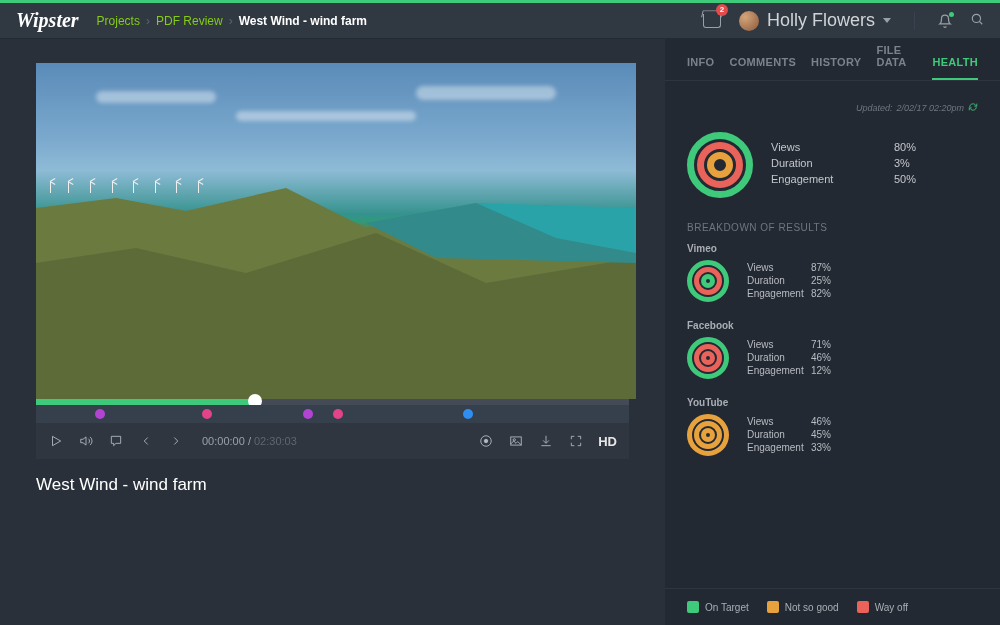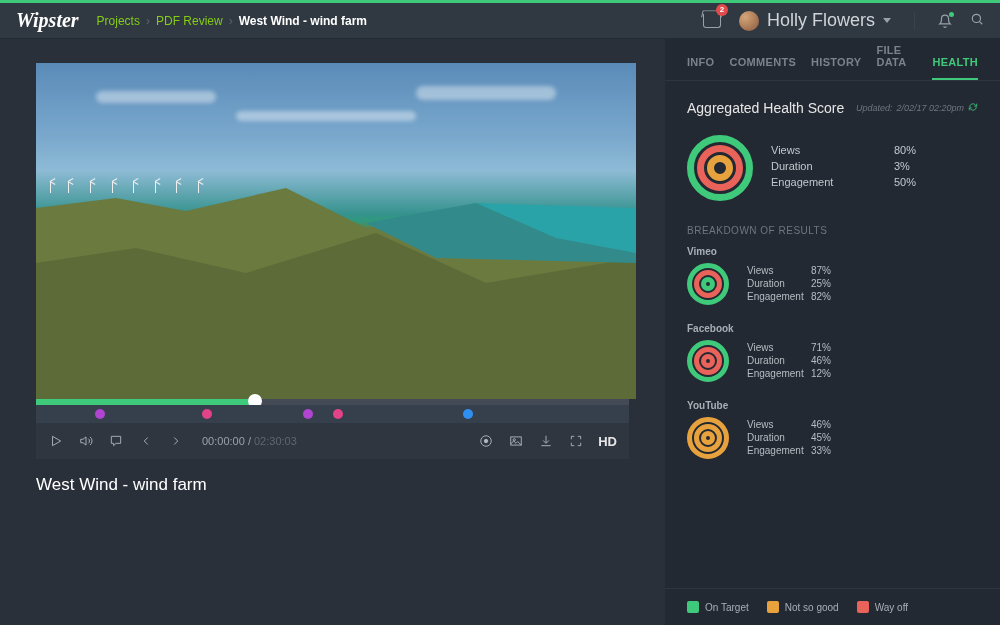--- a/index.html
+++ b/index.html
@@ -254,21 +254,20 @@
   <div class="right-panel">
     <div class="tabs" id="tabs-row">
         <div class="tab">INFO</div>
         <div class="tab">COMMENTS</div>
         <div class="tab">HISTORY</div>
         <div class="tab">FILE DATA</div>
         <div class="tab active">HEALTH</div>
       </div>
     <div class="panel-body">
       <div style="overflow:hidden">
-        <span class="panel-heading">Aggregated Health Score</span>
         <span class="updated">
           <span>Updated:</span>
           <span>2/02/17  02:20pm</span>
           <span class="refresh"><svg viewBox="0 0 24 24" fill="none" stroke="#3fc97a" stroke-width="2">
                 <path d="M4 12a8 8 0 0 1 14-5l3 3"></path>
                 <polyline points="21 4 21 10 15 10"></polyline>
                 <path d="M20 12a8 8 0 0 1-14 5l-3-3"></path>
                 <polyline points="3 20 3 14 9 14"></polyline>
               </svg></span>
         </span>

